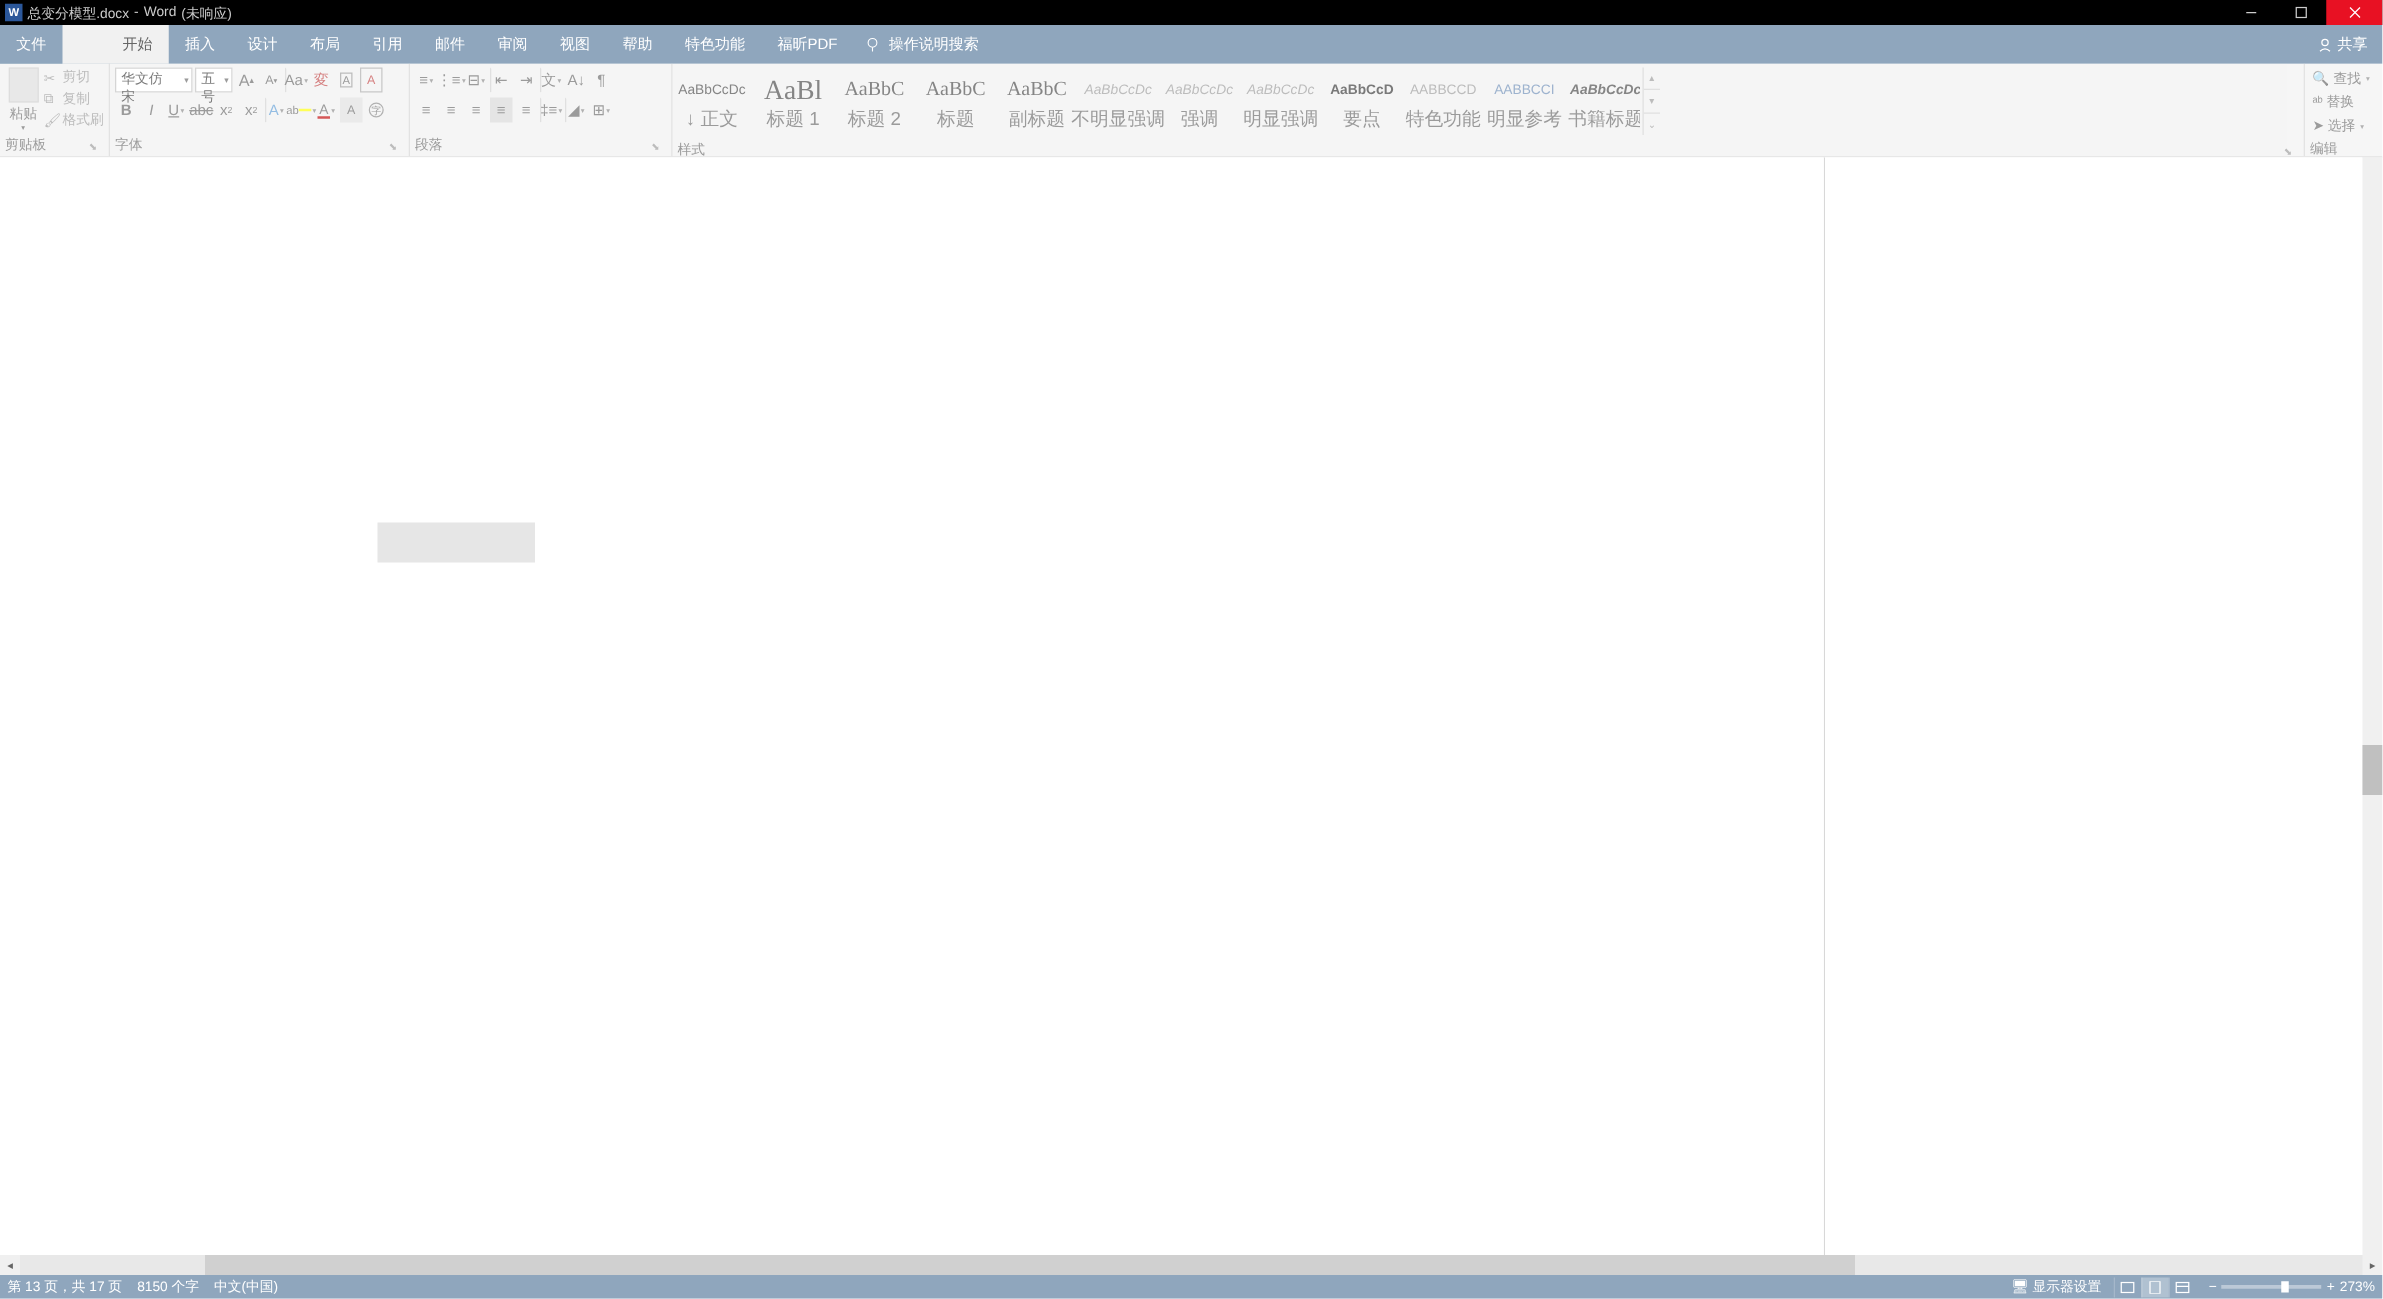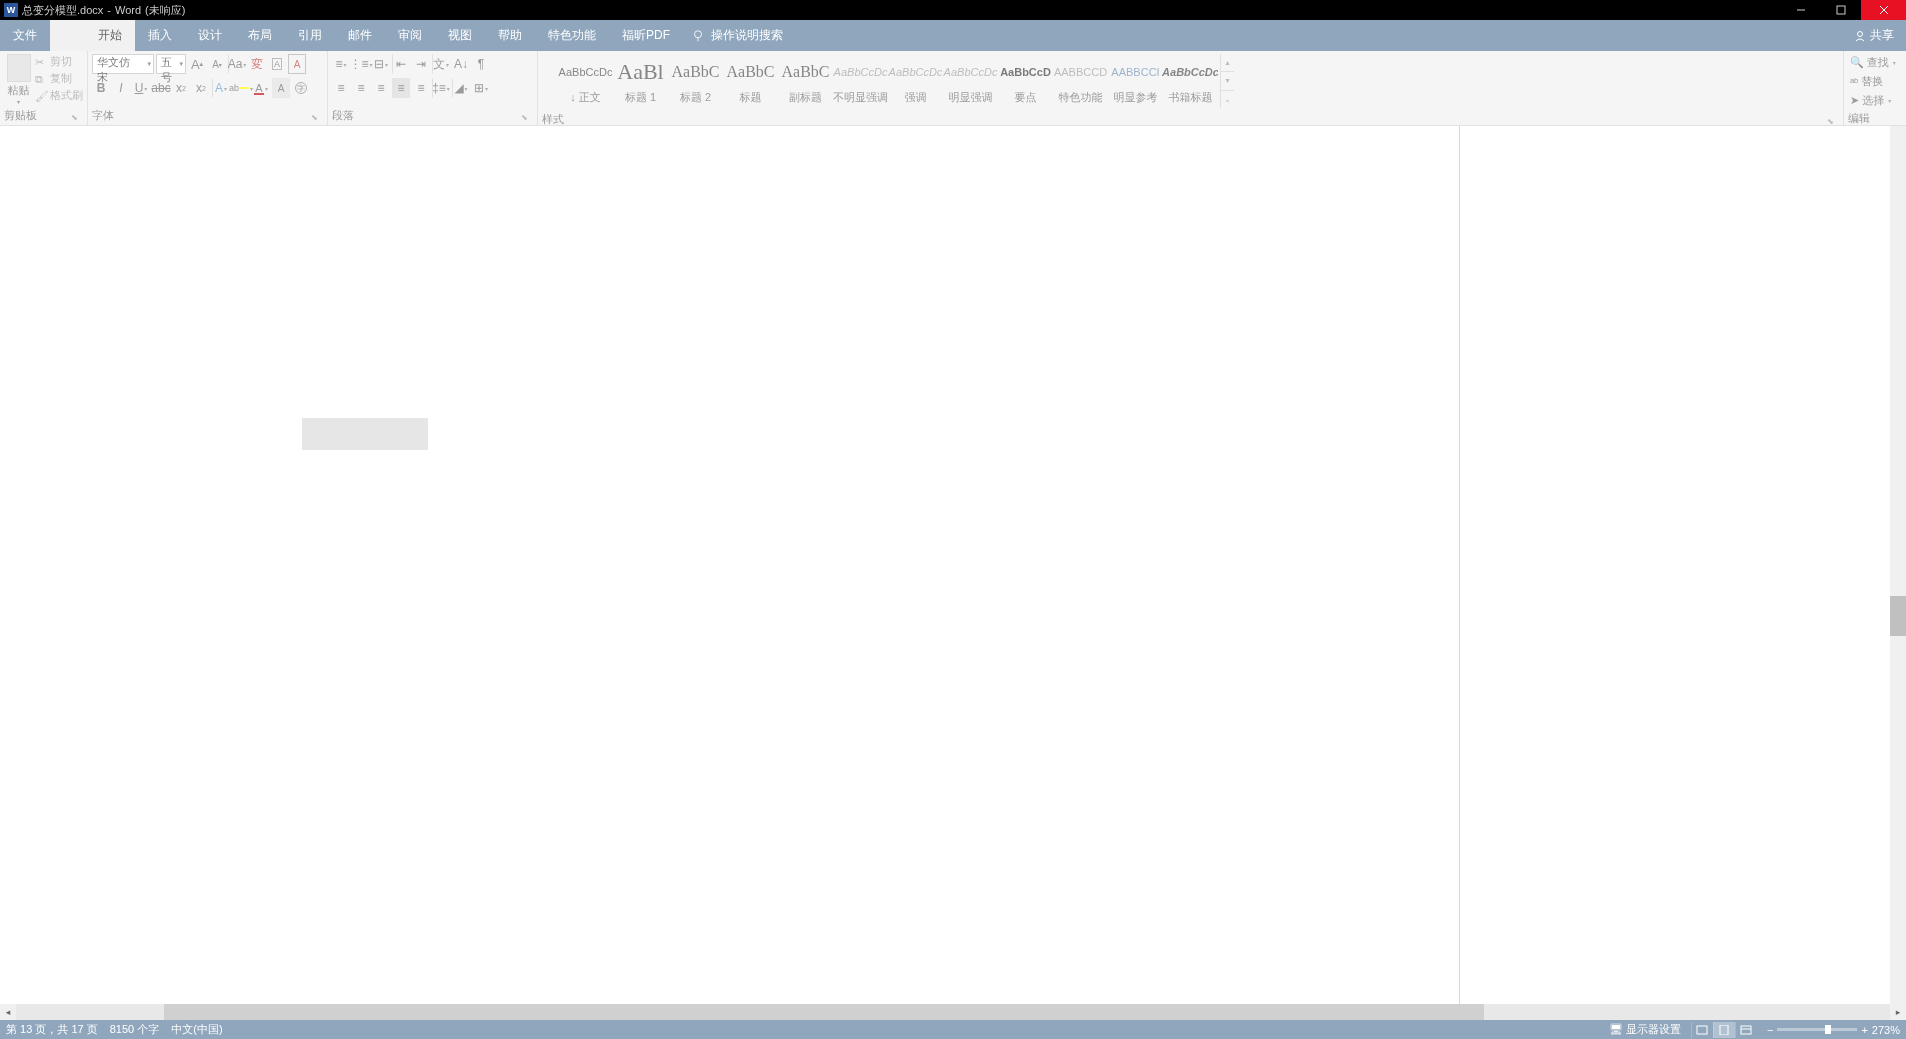--- a/index.html
+++ b/index.html
@@ -48,31 +48,31 @@
     .rb-btn { width: 18px; height: 20px; display: flex; align-items: center; justify-content: center; font-size: 12px; color: #666; border: 1px solid transparent; }
     .rb-btn.sep { border-left: 1px solid #d0d0d0; text-align: right; }
     .btn-arrow { font-size: 6px; margin-left: 1px; color: #888; }
     .color-bar { width: 10px; height: 2px; display: block; margin-top: -1px; }
 
     
     .para-rows { display: flex; flex-direction: column; gap: 4px; }
 
     
     .styles-group { flex: 1; min-width: 0; }
-    .styles-gallery { display: flex; gap: 0; align-items: flex-start; height: 56px; overflow: hidden; margin-left: 16px; }
+    .styles-gallery { display: flex; gap: 10px; align-items: flex-start; height: 56px; overflow: hidden; }
     .style-item { width: 55px; height: 54px; display: flex; flex-direction: column; align-items: center; justify-content: space-between; padding: 2px 1px; border: 1px solid transparent; }
     .style-preview { font-size: 11px; color: #444; height: 30px; display: flex; align-items: center; white-space: nowrap; }
     .style-preview.big { font-size: 22px; font-family: "SimSun", serif; }
     .style-preview.med { font-size: 16px; font-family: "SimSun", serif; }
     .style-preview.italic { font-style: italic; color: #999; }
     .style-preview.bold { font-weight: bold; color: #333; }
     .style-preview.sc { font-variant: small-caps; color: #999; }
     .style-preview.blue { color: #6a8bb5; font-variant: small-caps; text-align: center; }
     .style-preview.bolditalic { font-weight: bold; font-style: italic; color: #444; }
-    .style-label { font-size: 11px; color: #666; white-space: nowrap; }
+    .style-label { font-size: 15px; color: #666; white-space: nowrap; }
     .styles-scroll { width: 14px; height: 54px; display: flex; flex-direction: column; border-left: 1px solid #d0d0d0; }
     .scroll-seg { flex: 1; border-bottom: 1px solid #d0d0d0; display: flex; align-items: center; justify-content: center; font-size: 8px; color: #999; }
 
     
     .edit-list { display: flex; flex-direction: column; gap: 2px; font-size: 11px; color: #666; }
     .edit-item { display: flex; align-items: center; gap: 3px; white-space: nowrap; padding: 1px 2px; }
 
     
     .doc-area { position: absolute; top: 126px; left: 0; right: 16px; bottom: 35px; background: #ffffff; display: flex; }
     .doc-page { flex: 1; background: #fff; position: relative; }

